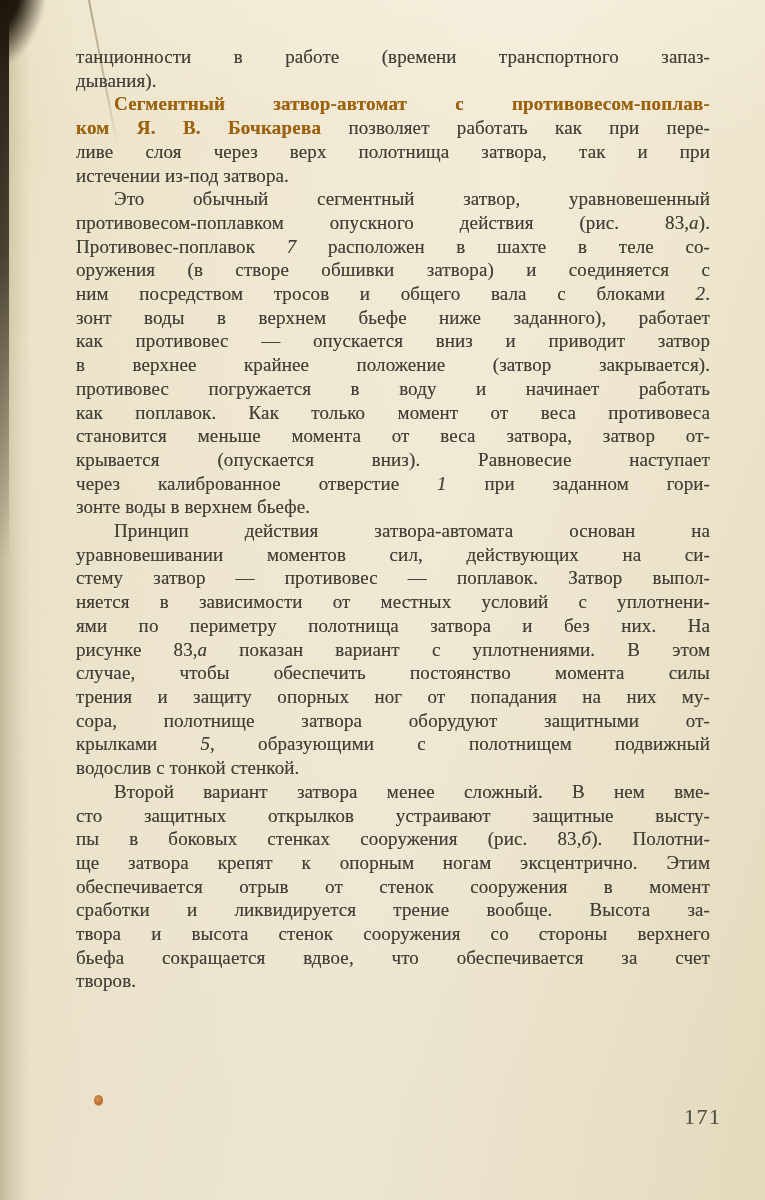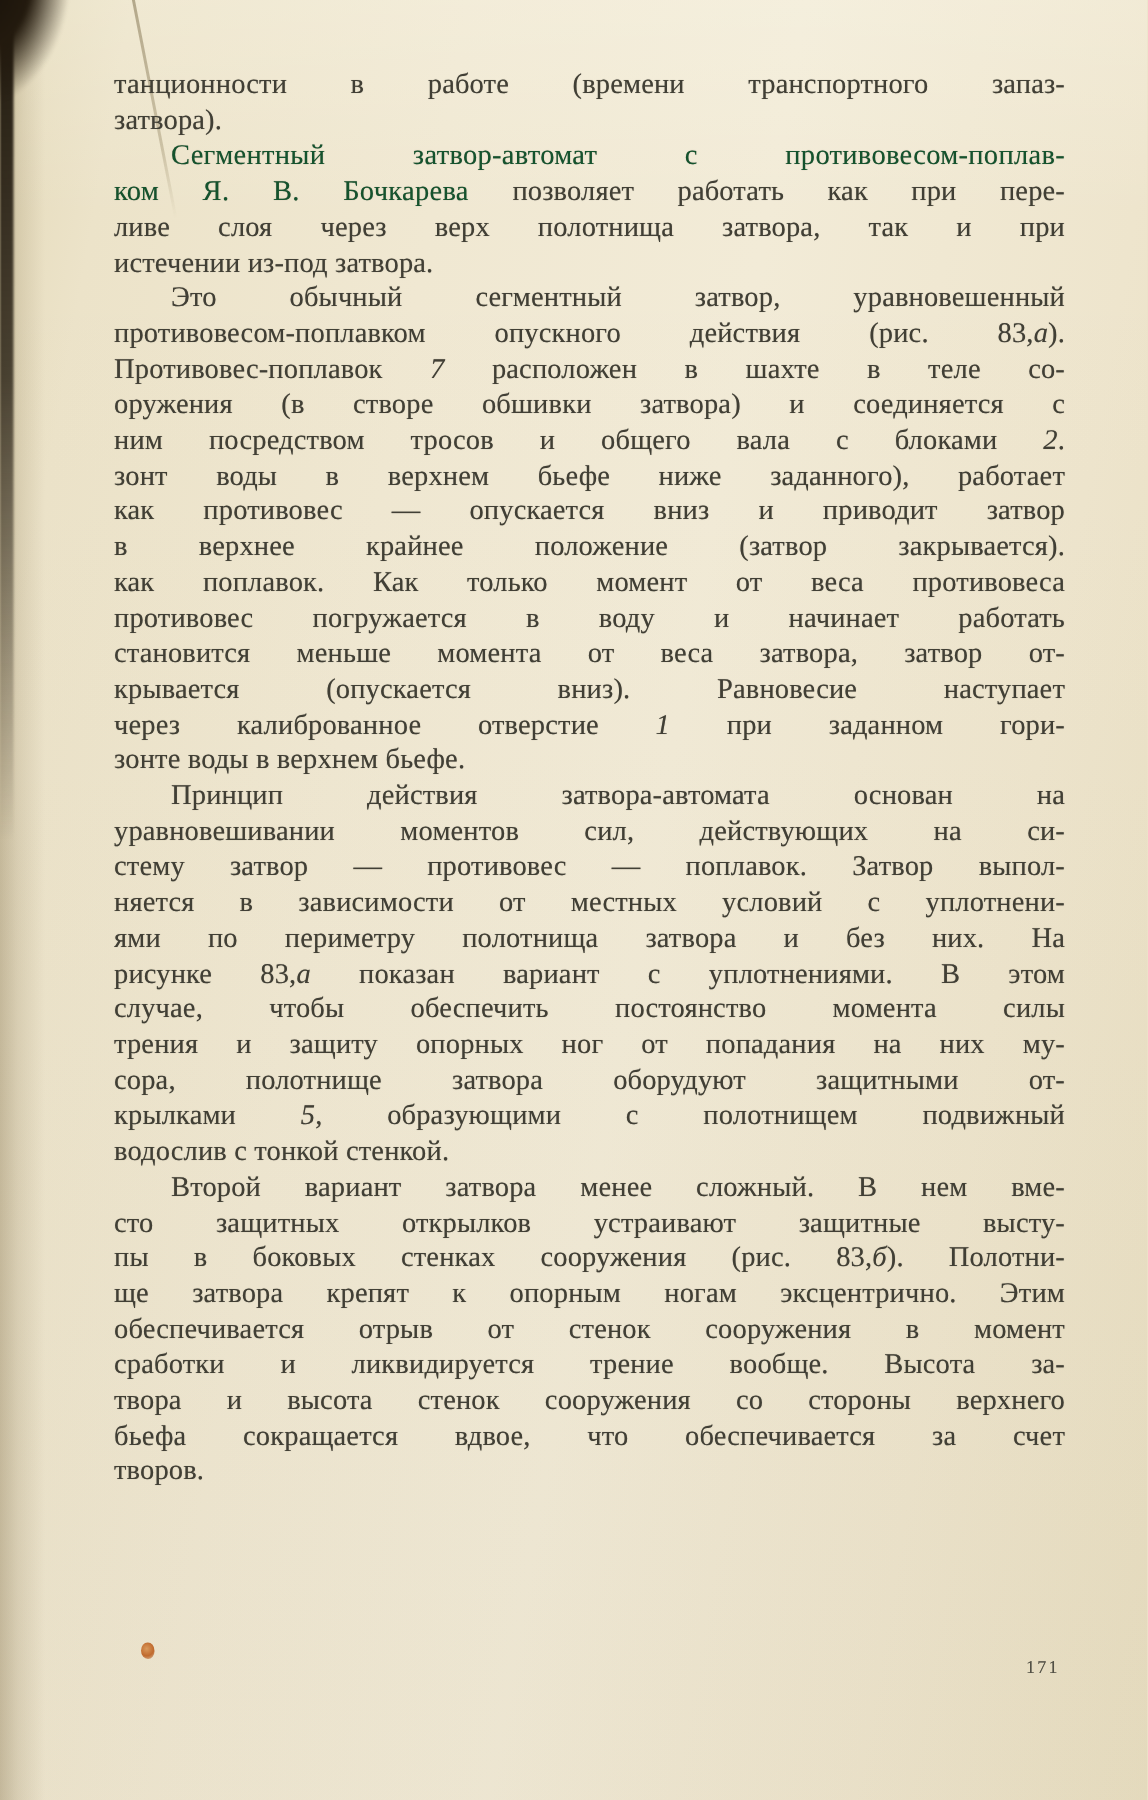--- a/index.html
+++ b/index.html
@@ -78,58 +78,58 @@
   }
 
   .line {
     text-align: justify;
     text-align-last: justify;
     text-justify: inter-word;
   }
   .line.last { text-align-last: left; }
   .line.indent { text-indent: 38px; }
 
-  .b { font-weight: 400; color: #14532d; letter-spacing: 0.2px; }
+  .b { font-weight: 700; color: #a16207; letter-spacing: 0.2px; }
   .i { font-style: italic; }
 
   .page-number {
     position: absolute;
     left: 684px; top: 1104px;
-    font-size: 12px;
+    font-size: 22px;
     letter-spacing: 1.5px;
     color: #535146;
     text-shadow: 0 0 0.4px rgba(83,81,70,0.5);
   }
 </style>
 </head>
 <body>
 
 <div class="page-bg"></div>
 <div class="edge-left-soft"></div>
 <div class="edge-left-strip"></div>
 <div class="corner-tl"></div>
 <div class="crease"></div>
 
 <div class="text-column" id="text-column">
     <div class="line"><span>танционности в работе (времени транспортного запаз-</span></div>
-    <div class="line last"><span>затвора).</span></div>
+    <div class="line last"><span>дывания).</span></div>
     <div class="line indent"><span class="b">Сегментный затвор-автомат с противовесом-поплав-</span></div>
     <div class="line"><span class="b">ком Я. В. Бочкарева </span><span>позволяет работать как при пере-</span></div>
     <div class="line"><span>ливе слоя через верх полотнища затвора, так и при</span></div>
     <div class="line last"><span>истечении из-под затвора.</span></div>
     <div class="line indent"><span>Это обычный сегментный затвор, уравновешенный</span></div>
     <div class="line"><span>противовесом-поплавком опускного действия (рис. 83,</span><span class="i">а</span><span>).</span></div>
     <div class="line"><span>Противовес-поплавок </span><span class="i">7</span><span> расположен в шахте в теле со-</span></div>
     <div class="line"><span>оружения (в створе обшивки затвора) и соединяется с</span></div>
     <div class="line"><span>ним посредством тросов и общего вала с блоками </span><span class="i">2</span><span>.</span></div>
     <div class="line"><span>зонт воды в верхнем бьефе ниже заданного), работает</span></div>
     <div class="line"><span>как противовес — опускается вниз и приводит затвор</span></div>
     <div class="line"><span>в верхнее крайнее положение (затвор закрывается).</span></div>
+    <div class="line"><span>противовес погружается в воду и начинает работать</span></div>
     <div class="line"><span>как поплавок. Как только момент от веса противовеса</span></div>
-    <div class="line"><span>противовес погружается в воду и начинает работать</span></div>
     <div class="line"><span>становится меньше момента от веса затвора, затвор от-</span></div>
     <div class="line"><span>крывается (опускается вниз). Равновесие наступает</span></div>
     <div class="line"><span>через калиброванное отверстие </span><span class="i">1</span><span> при заданном гори-</span></div>
     <div class="line last"><span>зонте воды в верхнем бьефе.</span></div>
     <div class="line indent"><span>Принцип действия затвора-автомата основан на</span></div>
     <div class="line"><span>уравновешивании моментов сил, действующих на си-</span></div>
     <div class="line"><span>стему затвор — противовес — поплавок. Затвор выпол-</span></div>
     <div class="line"><span>няется в зависимости от местных условий с уплотнени-</span></div>
     <div class="line"><span>ями по периметру полотнища затвора и без них. На</span></div>
     <div class="line"><span>рисунке 83,</span><span class="i">а</span><span> показан вариант с уплотнениями. В этом</span></div>

